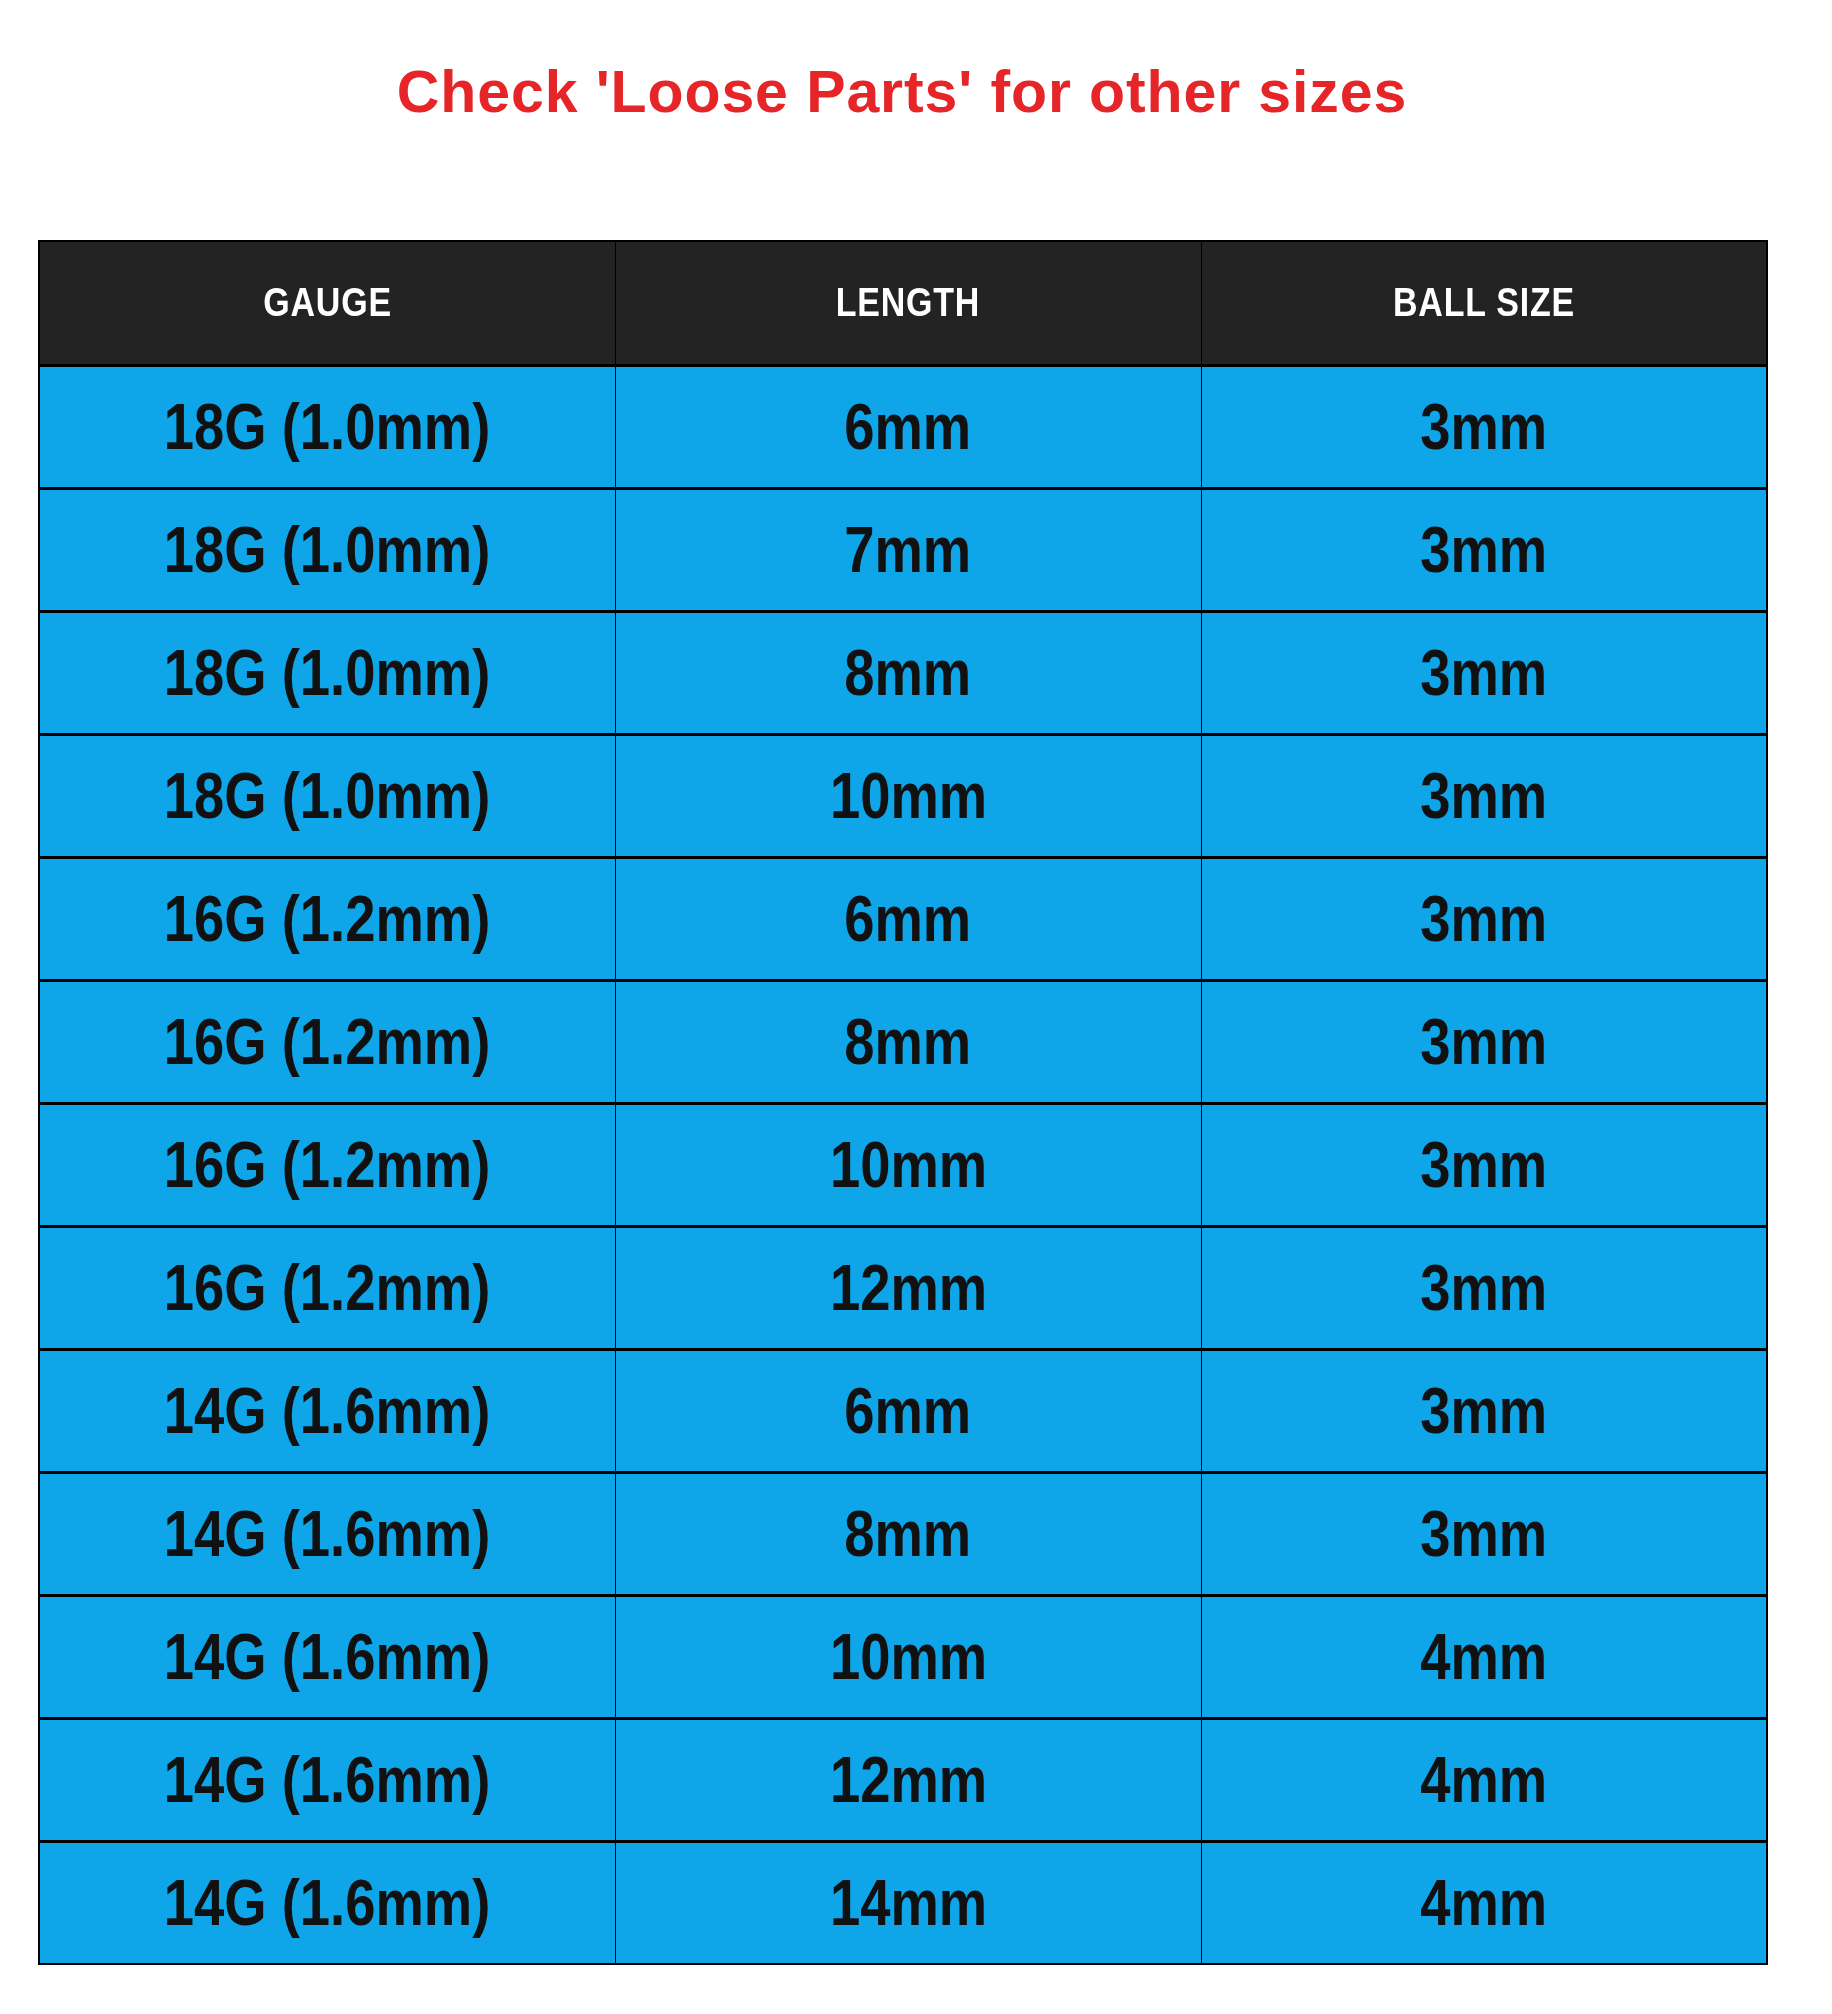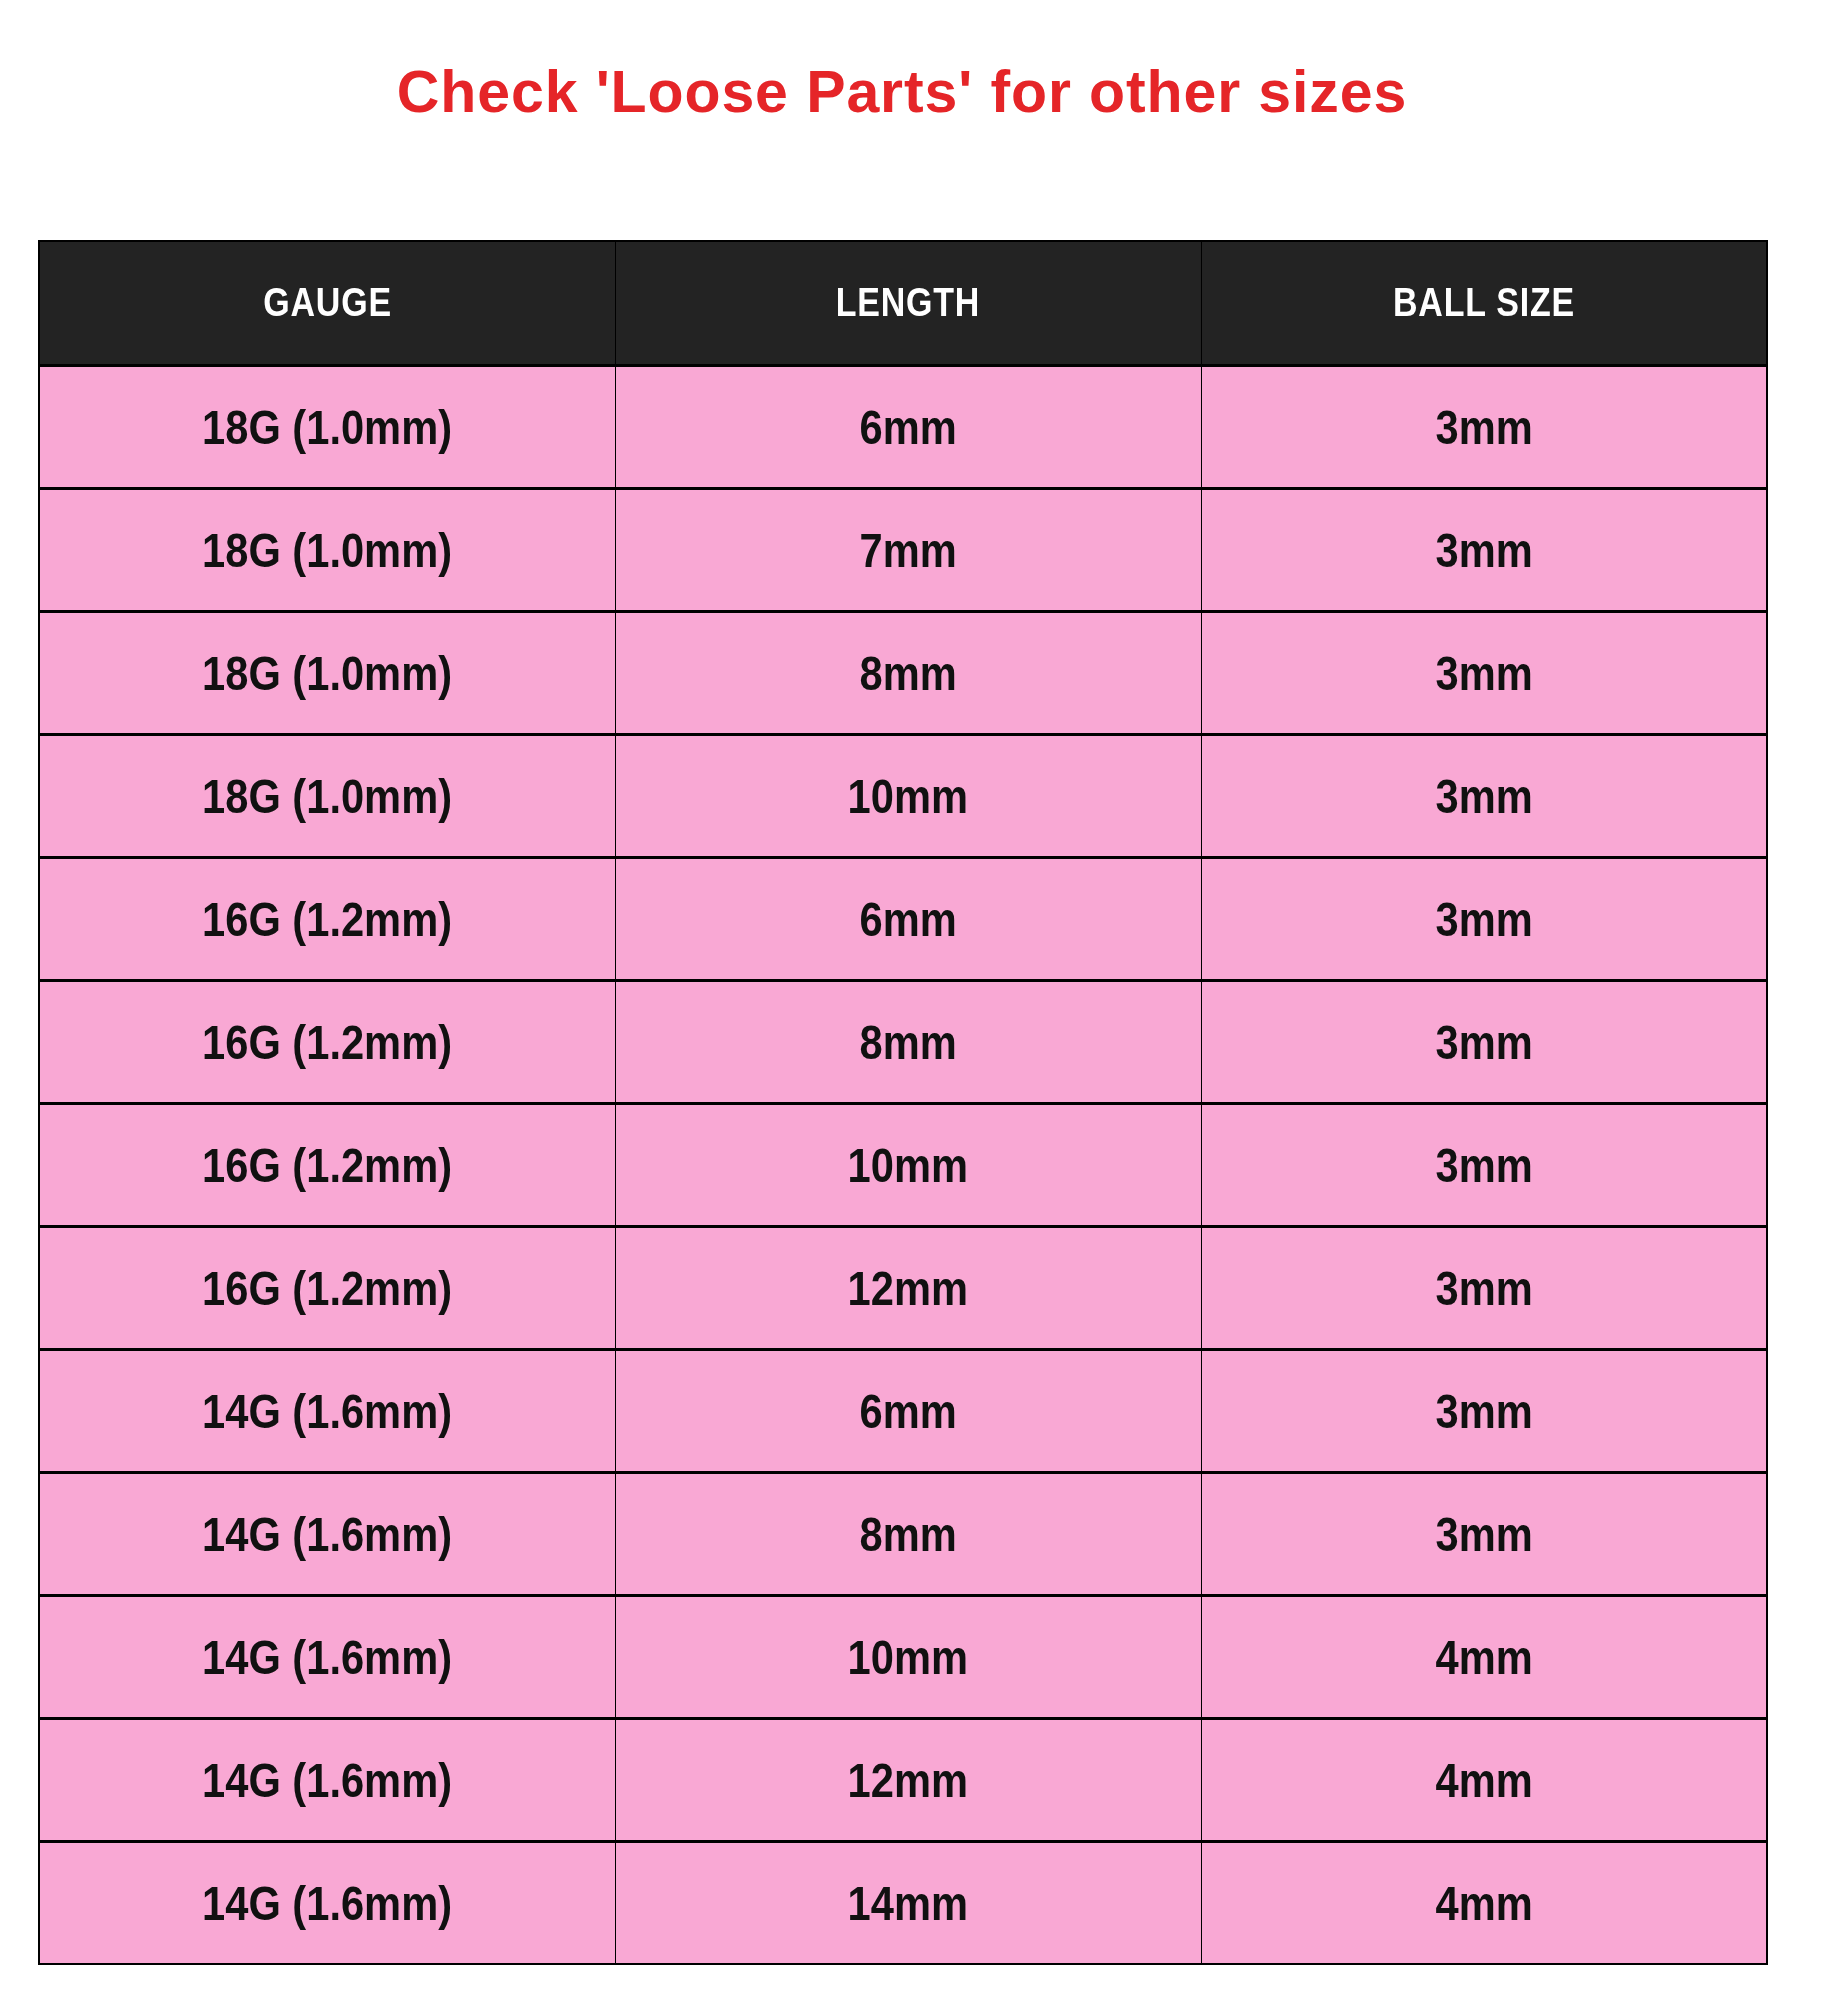--- a/index.html
+++ b/index.html
@@ -53,26 +53,26 @@
     letter-spacing: 0.9px;
     text-align: center;
     vertical-align: middle;
     border-left: 1.9px solid var(--line);
   }
   thead th:first-child { border-left: none; }
   tbody td {
     height: 123px;
     text-align: center;
     vertical-align: middle;
-    font-size: 49px;
+    font-size: 64px;
     font-weight: bold;
     color: var(--body-fg);
     border-top: 3.8px solid var(--line);
     border-left: 1.9px solid var(--line);
-    background: #f9a8d4;
+    background: #0ea5e9;
   }
   tbody td:first-child { border-left: none; }
   .cond {
     display: inline-block;
     transform: scaleX(0.85);
     transform-origin: center center;
     white-space: nowrap;
   }
 </style>
 </head>

